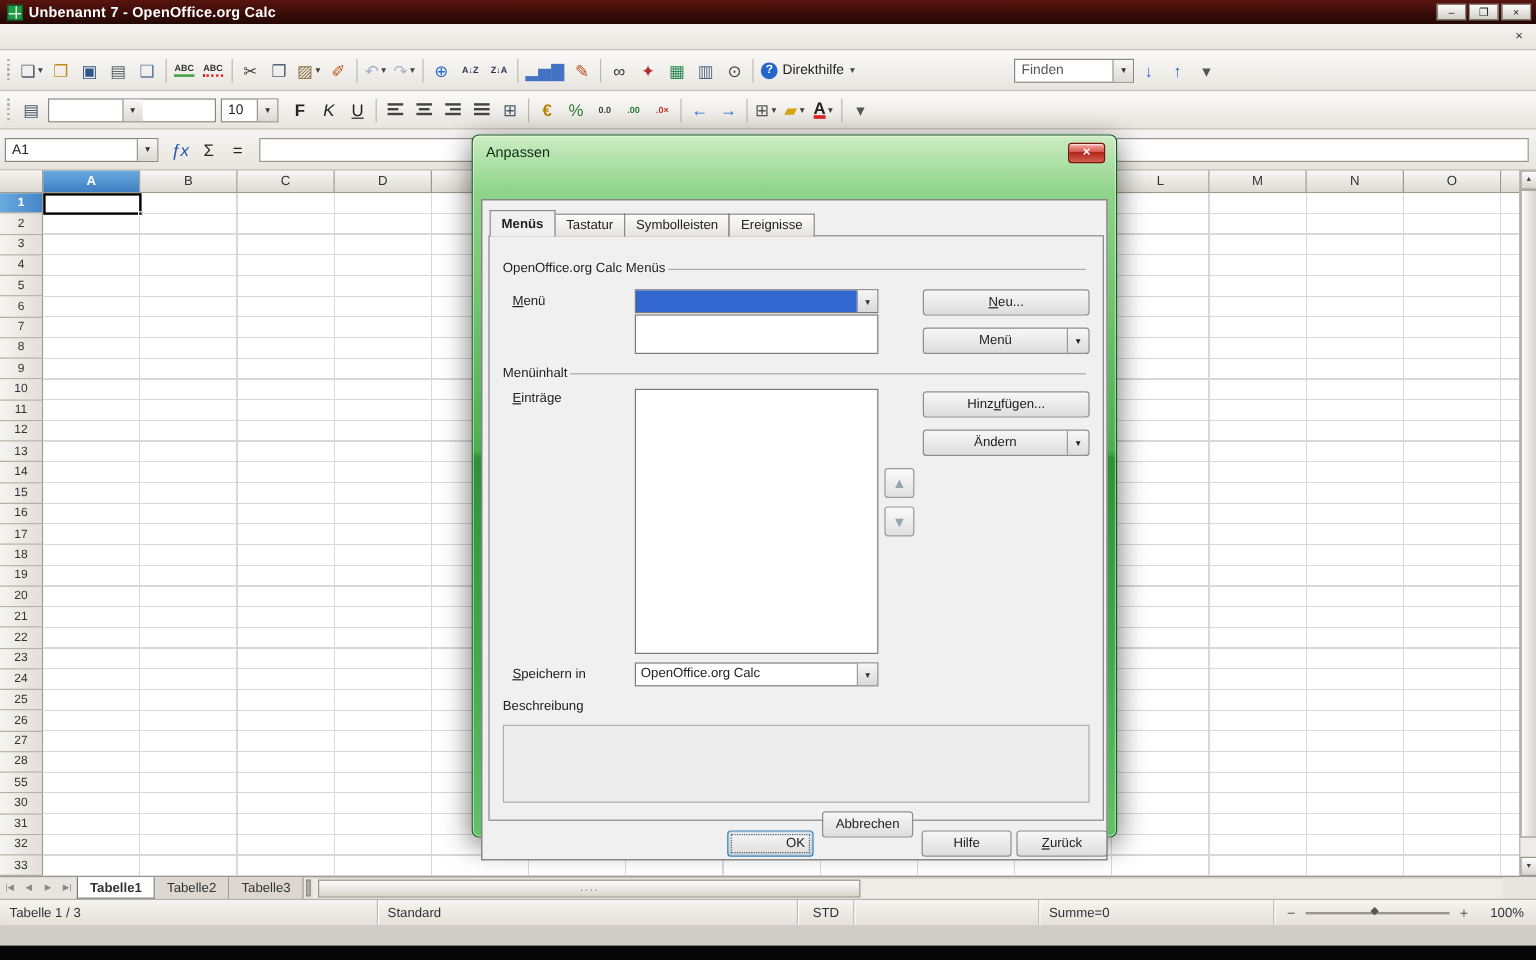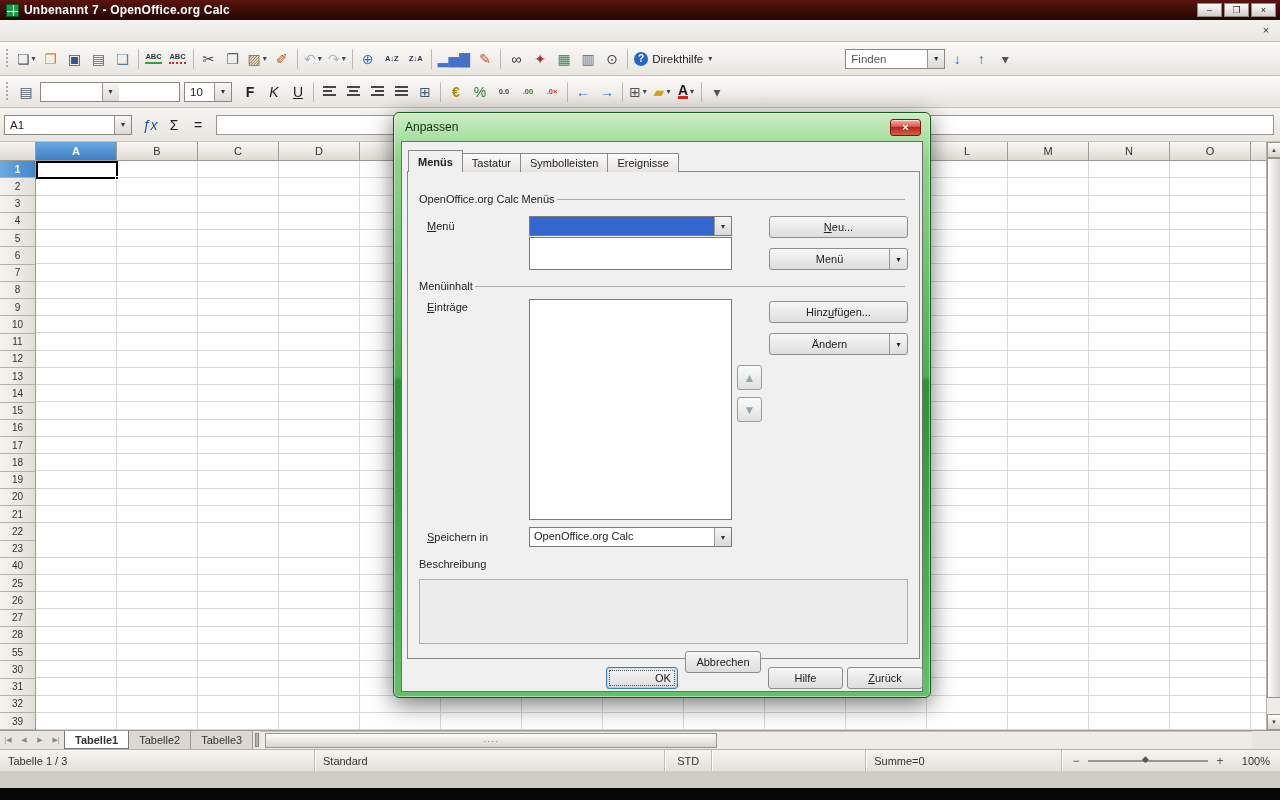--- a/index.html
+++ b/index.html
@@ -139,21 +139,21 @@
     border:1px solid #145a1e;
     background:linear-gradient(to bottom,#cdecc3 0%,#8ed48a 8%,#4cae4f 45%,#2e9137 46%,#43a94c 75%,#63c169 100%);
     box-shadow:0 6px 24px rgba(0,0,0,.55), inset 0 0 0 1px rgba(255,255,255,.45);
     padding:0 7px 7px 7px;}
   .dlg-title{height:28px;display:flex;align-items:center;padding:0 2px;}
   .dlg-title-text{font-size:12px;color:#0e2c0e;margin-left:2px;}
   .dlg-close{margin-left:auto;width:31px;height:17px;border-radius:3px;border:1px solid #7c150c;
     background:linear-gradient(#f5b0a8 0%,#d9534a 45%,#b1241a 46%,#d2604f 100%);
     color:#fff;font-weight:bold;font-size:11px;display:flex;align-items:center;justify-content:center;
     box-shadow:inset 0 1px 0 rgba(255,255,255,.6);}
-  .dlg-body{position:relative;width:100%;height:551px;background:#f0f0f0;border:1px solid #6f6f6f;}
+  .dlg-body{position:relative;width:100%;height:551px;background:#f0f0f0;border:1px solid #6f6f6f;margin-top:25px;}
 
   .dtabs{position:absolute;left:6px;top:8px;height:22px;display:flex;align-items:flex-end;z-index:2;}
   .dtab{height:19px;padding:0 9px;font-size:11px;display:flex;align-items:center;
     background:linear-gradient(#fcfcfc,#e6e3de);border:1px solid #8a8a8a;border-bottom:none;margin-right:-1px;}
   .dtab.active{height:22px;background:#f0f0f0;font-weight:bold;z-index:3;}
   .dpanel{position:absolute;left:5px;top:29px;width:513px;height:488px;border:1px solid #898989;background:#f0f0f0;}
 
   .grp{position:absolute;left:17px;right:17px;display:flex;align-items:center;gap:2px;font-size:11px;color:#222;}
   .grp-line{flex:1;height:1px;background:#a9a9a9;margin-top:1px;}
   .dlabel{position:absolute;font-size:11px;color:#222;}
@@ -550,21 +550,21 @@
       <div class="rowh">
         <span>21</span>
       </div>
       <div class="rowh">
         <span>22</span>
       </div>
       <div class="rowh">
         <span>23</span>
       </div>
       <div class="rowh">
-        <span>40</span>
+        <span>24</span>
       </div>
       <div class="rowh">
         <span>25</span>
       </div>
       <div class="rowh">
         <span>26</span>
       </div>
       <div class="rowh">
         <span>27</span>
       </div>
@@ -577,21 +577,21 @@
       <div class="rowh">
         <span>30</span>
       </div>
       <div class="rowh">
         <span>31</span>
       </div>
       <div class="rowh">
         <span>32</span>
       </div>
       <div class="rowh">
-        <span>39</span>
+        <span>33</span>
       </div>
     </div>
   <div id="grid"></div>
   <div class="cellsel">
     <span class="fillhandle"></span>
   </div>
 
   <div class="hdr-corner"></div>
   <div class="vscroll">
     <span class="sbtn" style="top:0">▲</span>

